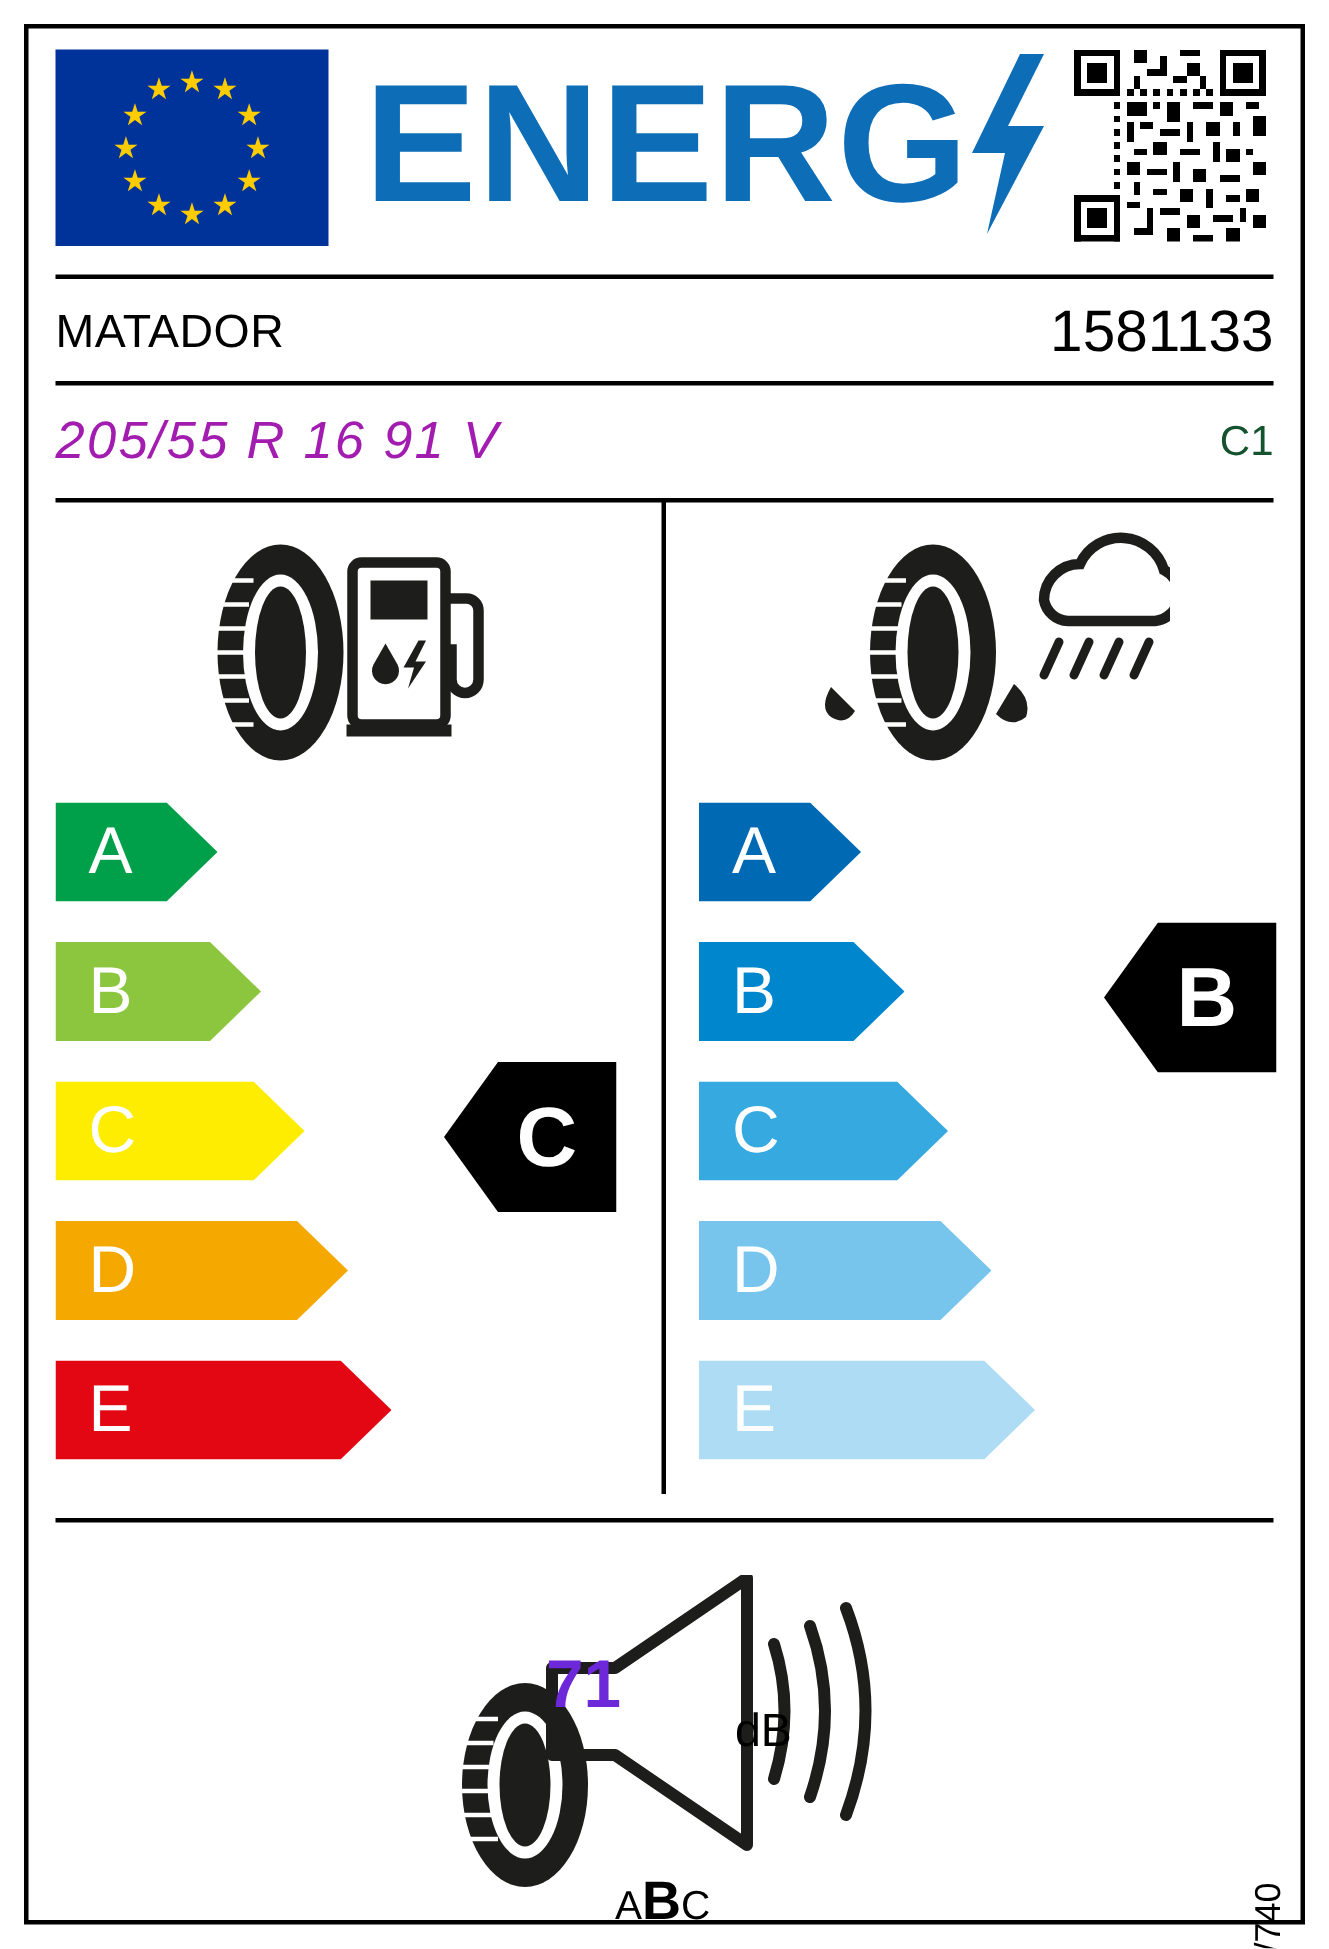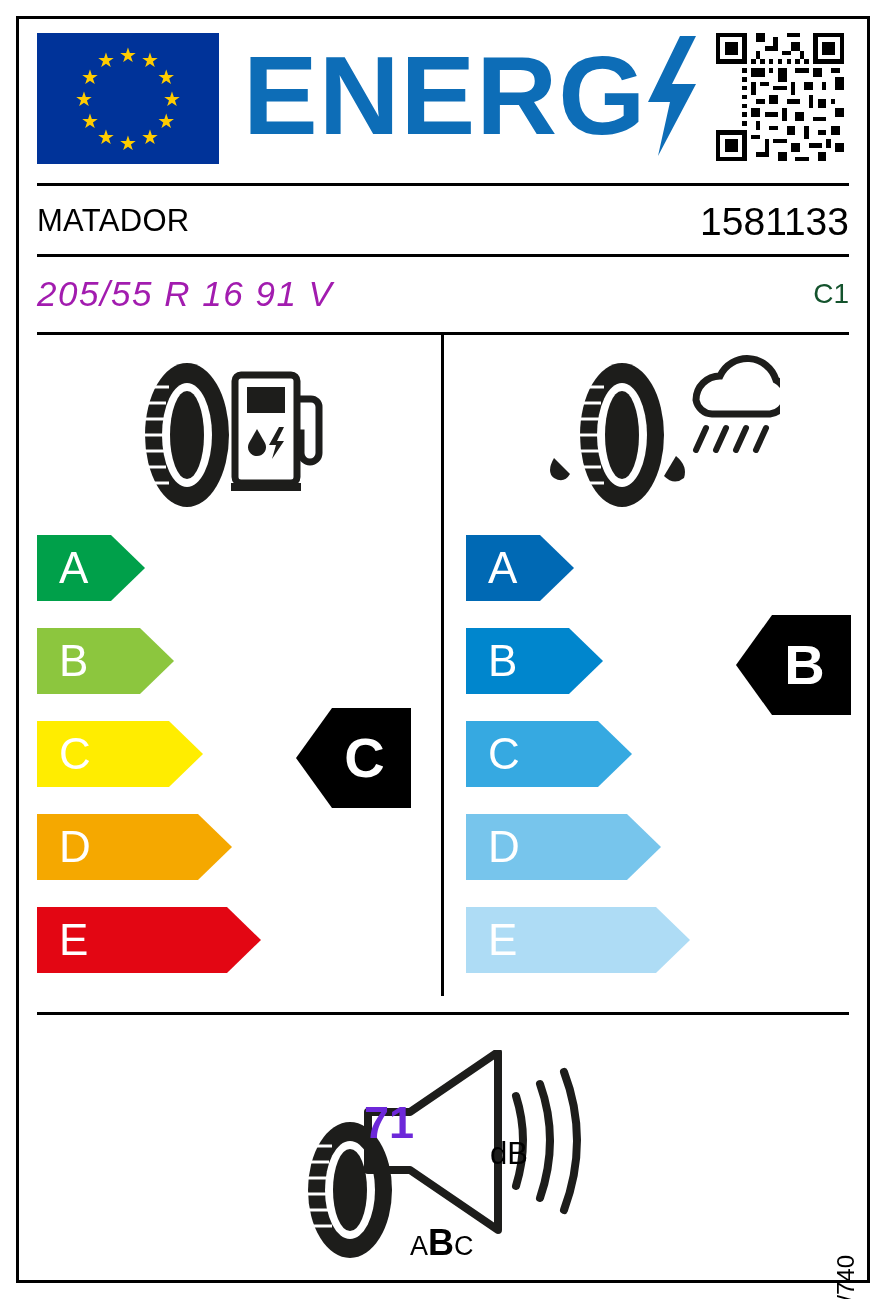--- a/index.html
+++ b/index.html
@@ -185,20 +185,21 @@
   .db-unit {
     position: absolute;
     font-size: 31px;
     color: #000;
   }
   .abc {
     position: absolute;
     font-size: 27px;
     color: #000;
     letter-spacing: 0px;
+    margin-top: 24px;
   }
   .abc b {
     font-size: 36px;
   }
   .year {
     position: absolute;
     right: 26px;
     bottom: 44px;
     font-size: 24px;
     color: #000;

